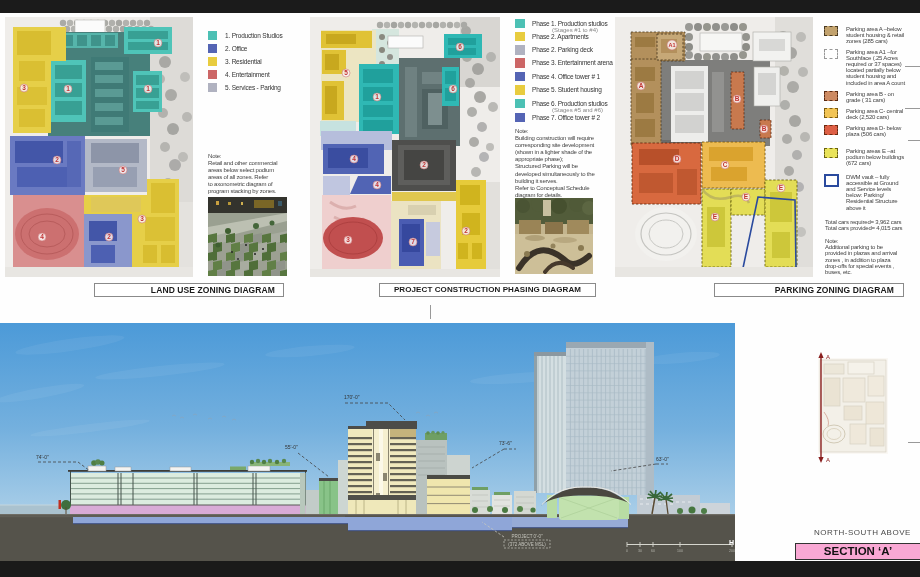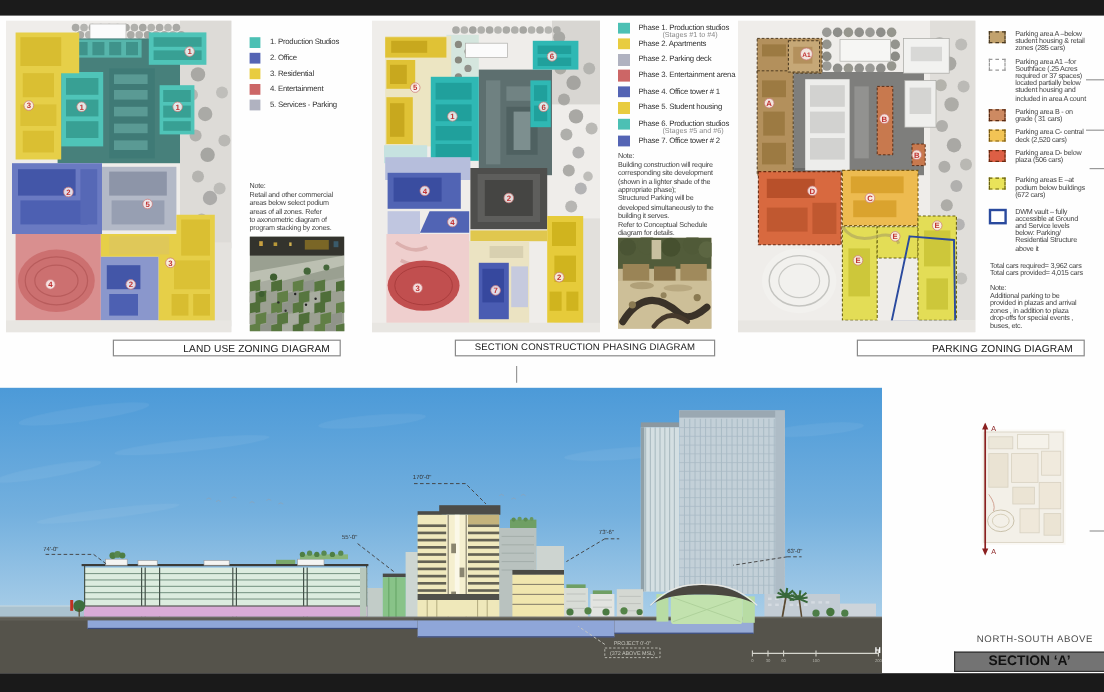--- a/index.html
+++ b/index.html
@@ -1,20 +1,20 @@
 <!DOCTYPE html>
 <html><head><meta charset="utf-8">
 <style>
 html,body{margin:0;padding:0}
 body{width:920px;height:577px;position:relative;background:#fefefe;font-family:"Liberation Sans",sans-serif;overflow:hidden}
 .abs{position:absolute}
 .leg1row{position:absolute;font-size:6.5px;letter-spacing:-0.2px;color:#333;line-height:9px;white-space:nowrap}
 .sw{position:absolute;width:9px;height:9px}
 .note{position:absolute;font-size:6px;letter-spacing:-0.2px;line-height:7.1px;color:#444;white-space:nowrap}
-.tbar{position:absolute;background:#fff;border:1px solid #8a8a8a;font-weight:normal;font-size:8.5px;color:#1a1a1a;letter-spacing:0.1px;white-space:nowrap}
+.tbar{position:absolute;background:#fff;border:1px solid #8a8a8a;font-weight:bold;font-size:8.5px;color:#1a1a1a;letter-spacing:0.1px;white-space:nowrap}
 .l3t{position:absolute;font-size:6px;letter-spacing:-0.2px;line-height:6.2px;color:#444;white-space:nowrap}
 .sw3{position:absolute;width:12px;height:8px;border:1px dashed #4a4a4a}
 </style></head>
 <body>
 <div class="abs" style="left:0;top:0;width:920px;height:13px;background:#1b1b1b"></div>
 <div class="abs" style="left:0;top:561px;width:920px;height:16px;background:#1a1a1a"></div>
 <svg class="abs" style="left:5px;top:17px" width="188" height="260" viewBox="0 0 188 260">
 <defs>
 <filter id="gr" x="0" y="0" width="100%" height="100%">
 <feTurbulence type="fractalNoise" baseFrequency="0.55" numOctaves="2" seed="7"></feTurbulence>
@@ -444,21 +444,21 @@
 <rect x="0" y="36" width="78" height="40" fill="#cdbf98"></rect>
 <ellipse cx="20" cy="40" rx="10" ry="3" fill="#b0a078"></ellipse>
     <ellipse cx="50" cy="42" rx="12" ry="3" fill="#b8a880"></ellipse>
 <path d="M4,70 Q24,38 52,64 Q60,70 74,58" stroke="#3a3228" stroke-width="6" fill="none" stroke-linecap="round"></path>
 <path d="M30,74 Q42,58 58,70" stroke="#46392c" stroke-width="4" fill="none" stroke-linecap="round"></path>
 <circle cx="12" cy="56" r="3" fill="#8a7a52"></circle>
     <circle cx="66" cy="50" r="3" fill="#8a7a52"></circle>
     <circle cx="38" cy="48" r="2.5" fill="#94845c"></circle>
 </svg>
 <div class="tbar" style="left:94px;top:283px;width:190px;box-sizing:border-box;height:14px;text-align:right;padding-right:8px;line-height:12px">LAND USE ZONING DIAGRAM</div>
-<div class="tbar" style="left:379px;top:283px;width:217px;box-sizing:border-box;height:14px;text-align:center;line-height:12px;font-size:8px">SECTION CONSTRUCTION PHASING DIAGRAM</div>
+<div class="tbar" style="left:379px;top:283px;width:217px;box-sizing:border-box;height:14px;text-align:center;line-height:12px;font-size:8px">PROJECT CONSTRUCTION PHASING DIAGRAM</div>
 <div class="tbar" style="left:714px;top:283px;width:190px;box-sizing:border-box;height:14px;text-align:right;padding-right:9px;line-height:12px">PARKING ZONING DIAGRAM</div>
 <div class="sw3" style="left:824px;top:26px;background:#c2a26d;border-color:#4a3a22"></div>
 <div class="l3t" style="left:846px;top:26px">Parking area A –below<br>student housing &amp; retail<br>zones (285 cars)</div>
 <div class="sw3" style="left:824px;top:48.5px;background:#ffffff;border-color:#999999"></div>
 <div class="l3t" style="left:846px;top:48.5px">Parking area A1 –for<br>Southface (.25 Acres<br>required or 37 spaces)<br>located partially  below<br>student housing and<br>included in area A count</div>
 <div class="sw3" style="left:824px;top:90.5px;background:#cd8a62;border-color:#5a2a12"></div>
 <div class="l3t" style="left:846px;top:90.5px">Parking area B -   on<br>grade ( 31 cars)</div>
 <div class="sw3" style="left:824px;top:108px;background:#f2c455;border-color:#7a5a10"></div>
 <div class="l3t" style="left:846px;top:108px">Parking area C- central<br>deck (2,520 cars)</div>
 <div class="sw3" style="left:824px;top:124.5px;background:#dd5f45;border-color:#6a2a10"></div>
@@ -775,14 +775,14 @@
 <ellipse cx="24" cy="82" rx="11" ry="9" fill="none" stroke="#c8bfa8" stroke-width="0.8"></ellipse>
 <ellipse cx="24" cy="82" rx="7" ry="5.5" fill="none" stroke="#d2c9b2" stroke-width="0.7"></ellipse>
 <path d="M14,60 q6,8 4,14" stroke="#d0a090" stroke-width="0.8" fill="none"></path>
 <line x1="11" y1="4" x2="11" y2="107" stroke="#8a2020" stroke-width="1.4"></line>
 <polygon points="11,0 8.4,6 13.6,6" fill="#8a2020"></polygon>
 <polygon points="11,111 8.4,105 13.6,105" fill="#8a2020"></polygon>
 <text x="16" y="7" font-size="6" fill="#8a2020">A</text>
 <text x="16" y="110" font-size="6" fill="#8a2020">A</text>
 </svg>
 <div class="abs" style="left:814px;top:528px;font-size:8px;color:#4a4a4a;letter-spacing:0.5px">NORTH-SOUTH ABOVE</div>
-<div class="abs" style="left:795px;top:543px;width:125px;height:17px;box-sizing:border-box;background:#737373;border:1px solid #333;border-right:none;text-align:center;font-weight:bold;font-size:11.5px;line-height:15px;color:#111">SECTION ‘A’</div>
+<div class="abs" style="left:795px;top:543px;width:125px;height:17px;box-sizing:border-box;background:#f9a8d4;border:1px solid #333;border-right:none;text-align:center;font-weight:bold;font-size:11.5px;line-height:15px;color:#111">SECTION ‘A’</div>
 <div class="abs" style="left:729px;top:539px;font-size:7px;font-weight:bold;color:#fff">H</div>
 
 </body></html>

